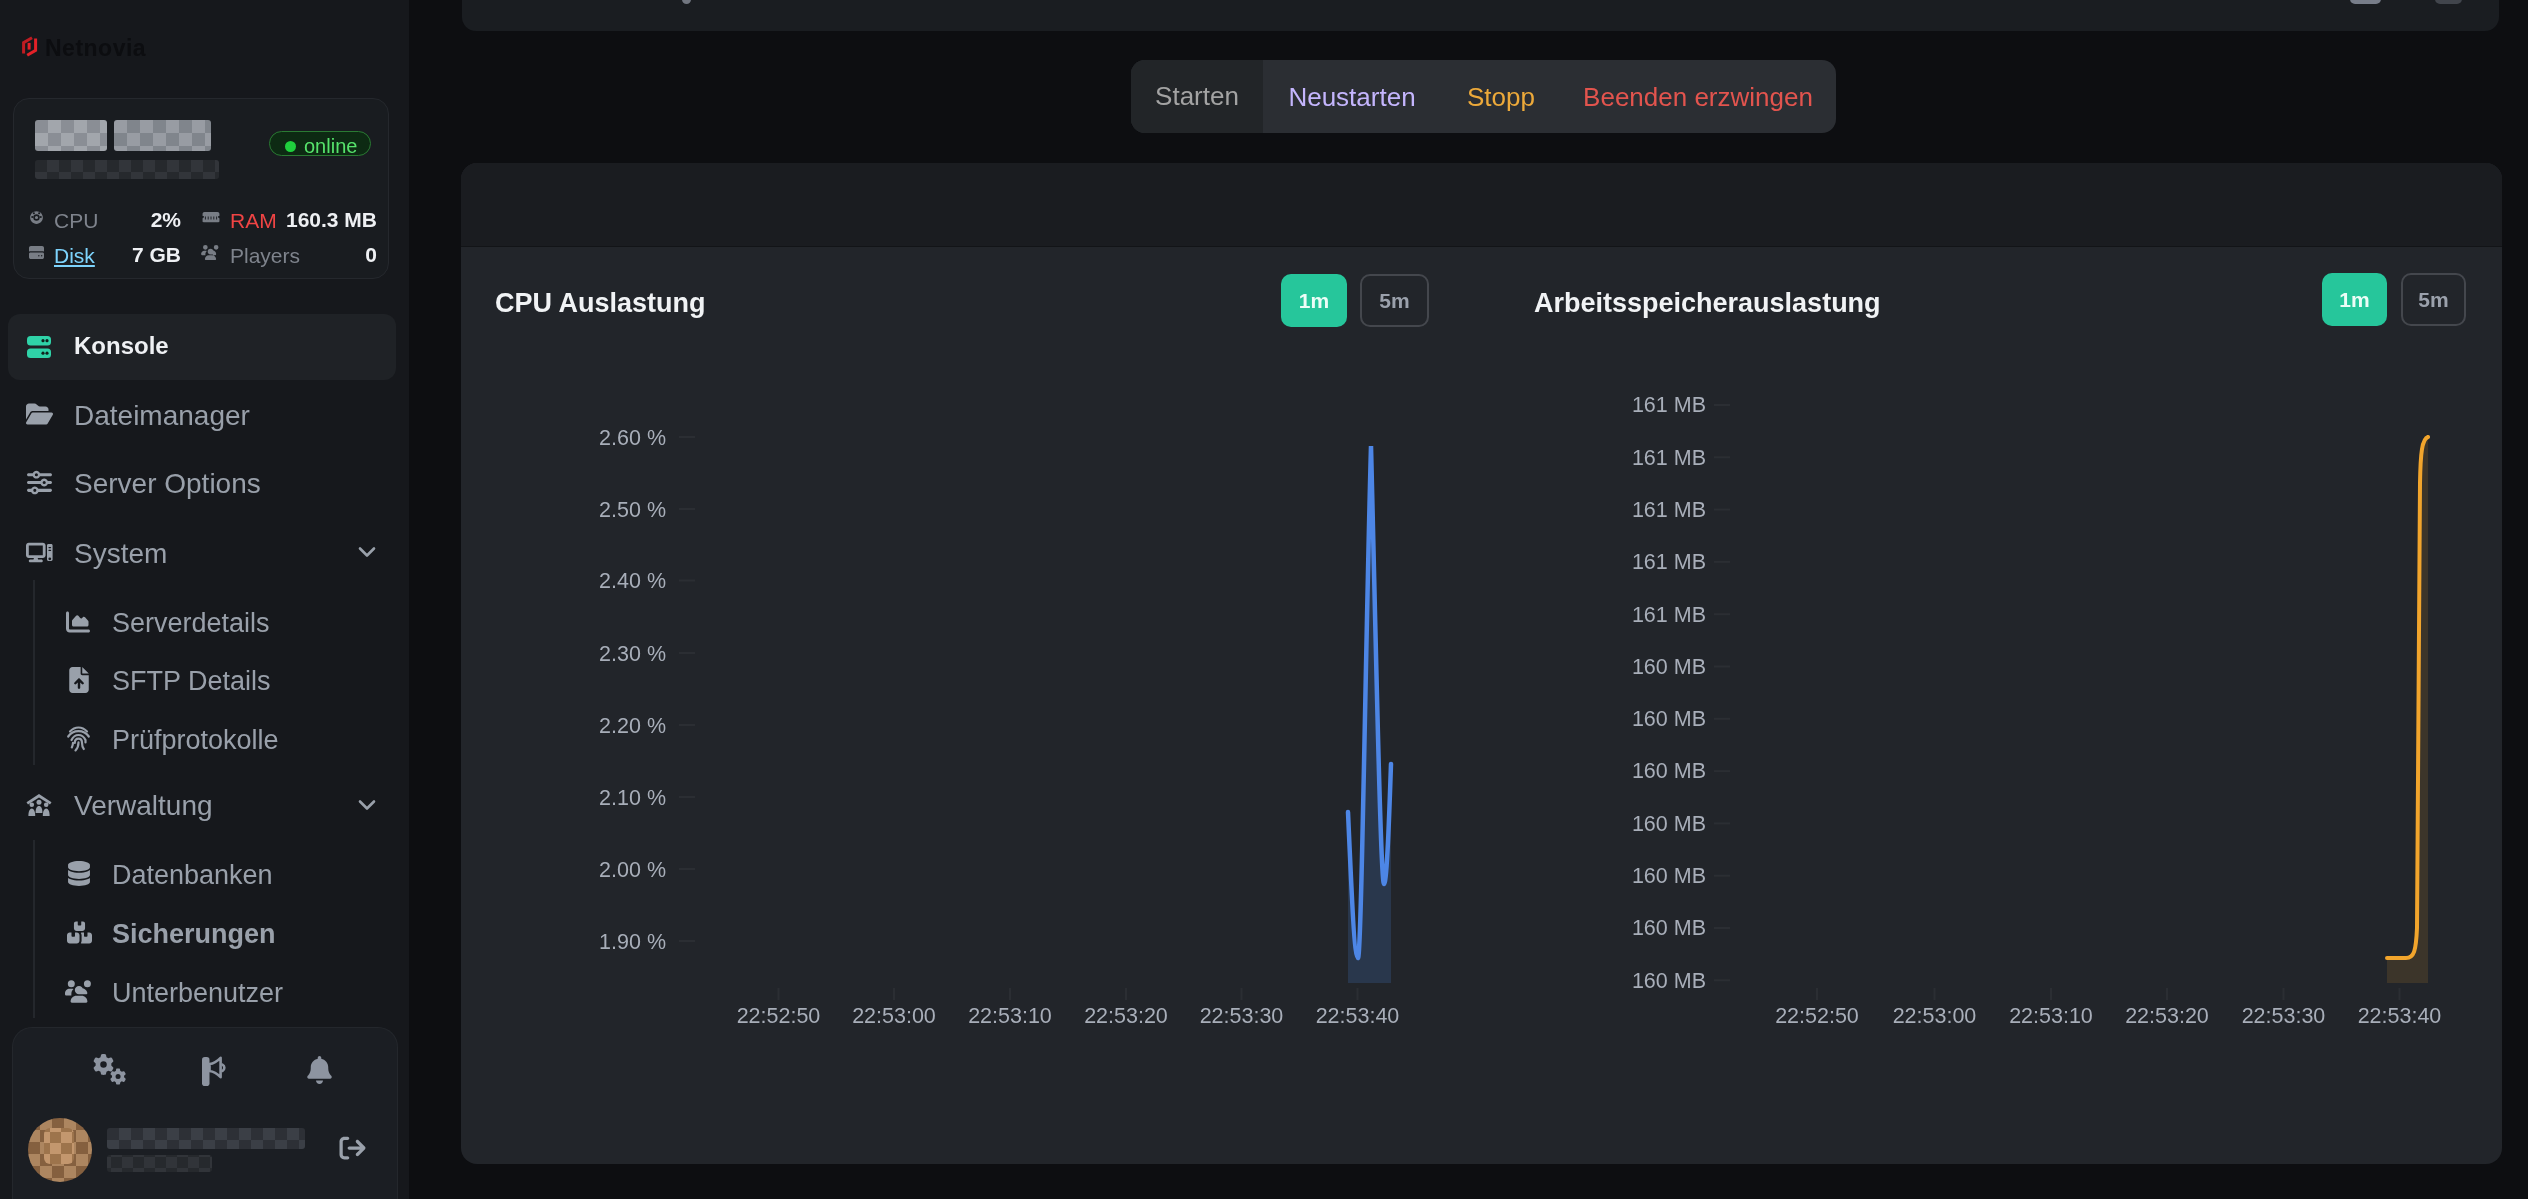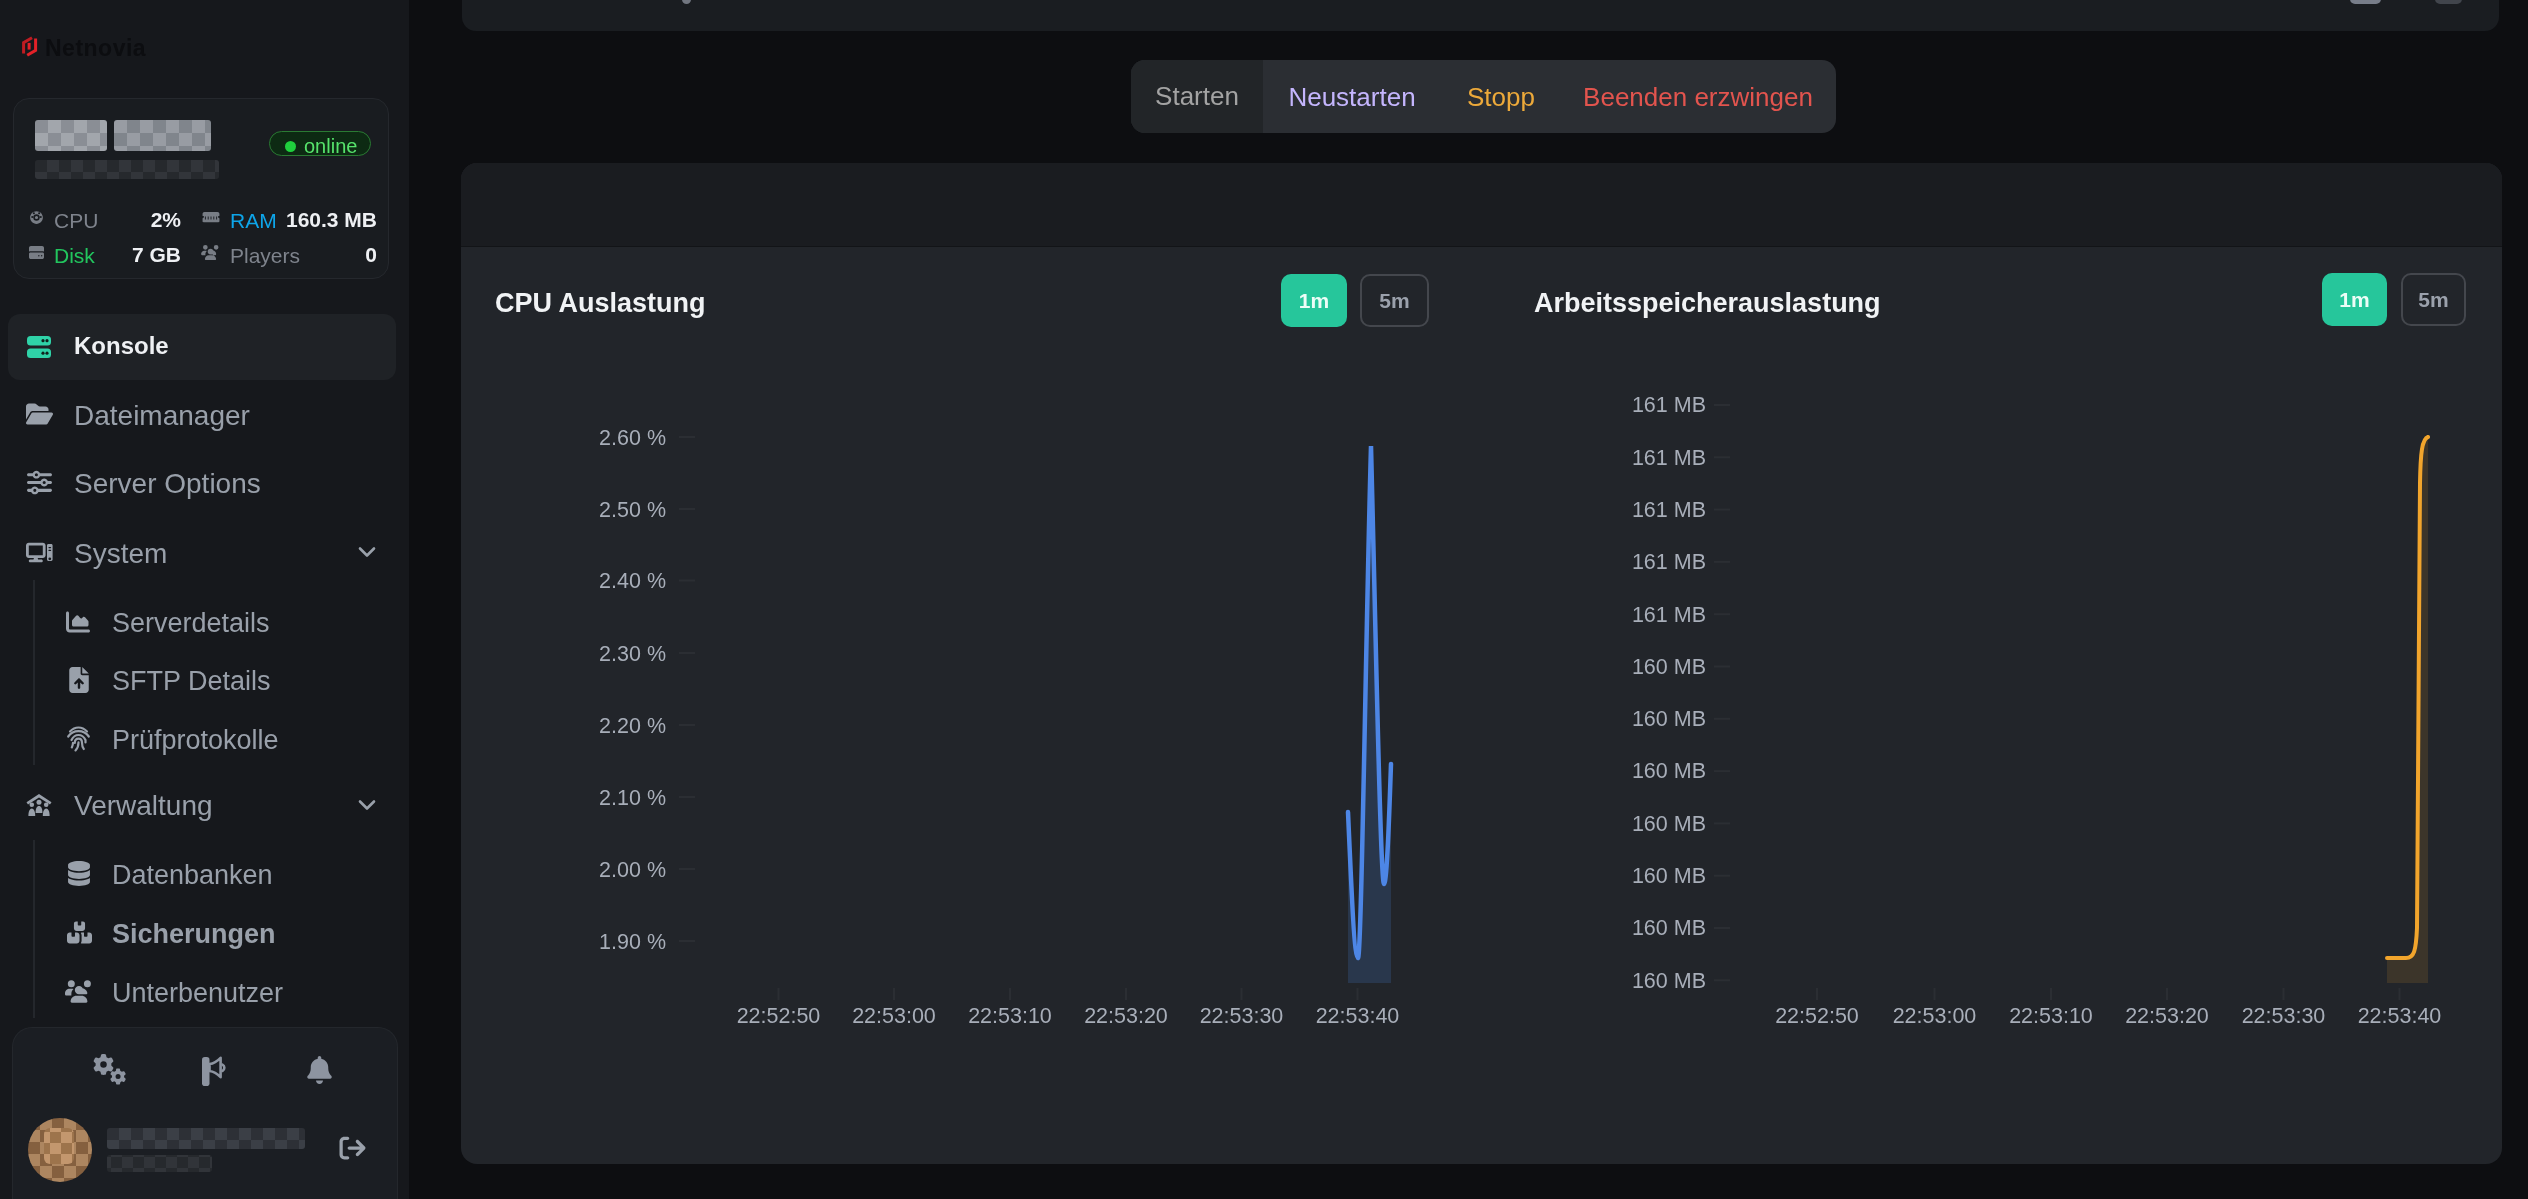--- a/index.html
+++ b/index.html
@@ -32,27 +32,27 @@
     </div>
 
     <svg class="abs" style="left:14px;top:110px;" width="17" height="17" viewBox="0 0 512 512" fill="#787d85">
         <path d="M448 256c0-106-86-192-192-192S64 150 64 256s86 192 192 192 192-86 192-192zM256 352a96 96 0 1 1 0-192 96 96 0 1 1 0 192zm0-48a48 48 0 1 0 0-96 48 48 0 1 0 0 96zm112-176a32 32 0 1 1-64 0 32 32 0 1 1 64 0zm-224 0a32 32 0 1 1 64 0 32 32 0 1 1-64 0zm-16 144a32 32 0 1 1 0-64 32 32 0 1 1 0 64zm288-32a32 32 0 1 1-64 0 32 32 0 1 1 64 0z"></path>
       </svg>
     <div class="abs" style="left:40px;top:110px;font-size:21px;color:#7e838c;">CPU</div>
     <div class="abs" style="left:60px;top:109px;width:107px;text-align:right;font-size:21px;font-weight:700;color:#eef0f3;">2%</div>
     <svg class="abs" style="left:188px;top:111px;" width="18" height="15" viewBox="0 0 576 512" fill="#787d85">
         <path d="M64 64C28.7 64 0 92.7 0 128v64c0 8.8 7.2 16 16 16 17.7 0 32 14.3 32 32s-14.3 32-32 32c-8.8 0-16 7.2-16 16v96c0 17.7 14.3 32 32 32h512c17.7 0 32-14.3 32-32v-96c0-8.8-7.2-16-16-16-17.7 0-32-14.3-32-32s14.3-32 32-32c8.8 0 16-7.2 16-16v-64c0-35.3-28.7-64-64-64H64zm48 160v96h-32v-96h32zm96 0v96h-32v-96h32zm96 0v96h-32v-96h32zm96 0v96h-32v-96h32zm96 0v96h-32v-96h32z"></path>
       </svg>
-    <div class="abs" style="left:216px;top:110px;font-size:21px;color:#0ea5e9;">RAM</div>
+    <div class="abs" style="left:216px;top:110px;font-size:21px;color:#ef4444;">RAM</div>
     <div class="abs" style="left:256px;top:109px;width:107px;text-align:right;font-size:21px;font-weight:700;color:#eef0f3;">160.3 MB</div>
 
     <svg class="abs" style="left:14px;top:146px;" width="17" height="15" viewBox="0 0 512 512" fill="#787d85">
         <path d="M0 96c0-35.3 28.7-64 64-64h384c35.3 0 64 28.7 64 64v131.6c-14.2-7.4-30.4-11.6-47.6-11.6H47.6c-17.2 0-33.4 4.2-47.6 11.6V96zM47.6 256h416.8c26.3 0 47.6 21.3 47.6 47.6V416c0 35.3-28.7 64-64 64H64c-35.3 0-64-28.7-64-64v-112.4c0-26.3 21.3-47.6 47.6-47.6zM336 392a24 24 0 1 0 0-48 24 24 0 1 0 0 48zm120-24a24 24 0 1 0-48 0 24 24 0 1 0 48 0z"></path>
       </svg>
-    <div class="abs" style="left:40px;top:145px;font-size:21px;color:#22c55e;">Disk</div>
+    <div class="abs" style="left:40px;top:145px;font-size:21px;color:#7dd3fc;text-decoration:underline;">Disk</div>
     <div class="abs" style="left:60px;top:144px;width:107px;text-align:right;font-size:21px;font-weight:700;color:#eef0f3;">7 GB</div>
     <svg class="abs" style="left:187px;top:146px;" width="19" height="15" viewBox="0 0 640 512" fill="#787d85">
         <path d="M144 0a80 80 0 1 1 0 160A80 80 0 1 1 144 0zM512 0a80 80 0 1 1 0 160 80 80 0 1 1 0-160zM0 298.7C0 239.8 47.8 192 106.7 192h42.7c15.9 0 31 3.5 44.6 9.7-29.3 26.8-47.9 65.1-48 107.1-.2 2.9-.3 5.9-.3 8.9v32H32c-17.7 0-32-14.3-32-32v-19.3zM405.3 320H320v-32c0-3-.1-6-.3-8.9-.1-42-18.7-80.3-48-107.1 13.6-6.2 28.7-9.7 44.6-9.7h42.7C465.9 192 512 239.8 512 298.7v19.3c0 17.7-14.3 32-32 32h-74.7zM224 224a96 96 0 1 1 192 0 96 96 0 1 1-192 0zM128 485.3C128 411.7 187.7 352 261.3 352H378.7C452.3 352 512 411.7 512 485.3c0 14.7-11.9 26.7-26.7 26.7H154.7c-14.7 0-26.7-11.9-26.7-26.7z"></path>
       </svg>
     <div class="abs" style="left:216px;top:145px;font-size:21px;color:#7e838c;">Players</div>
     <div class="abs" style="left:256px;top:144px;width:107px;text-align:right;font-size:21px;font-weight:700;color:#eef0f3;">0</div>
   </div>
 
   <div class="abs" style="left:8px;top:314px;width:388px;height:66px;background:#1f2226;border-radius:12px;"></div>
   <svg class="abs" style="left:27px;top:336px;" width="24" height="22" viewBox="0 0 24 22">

